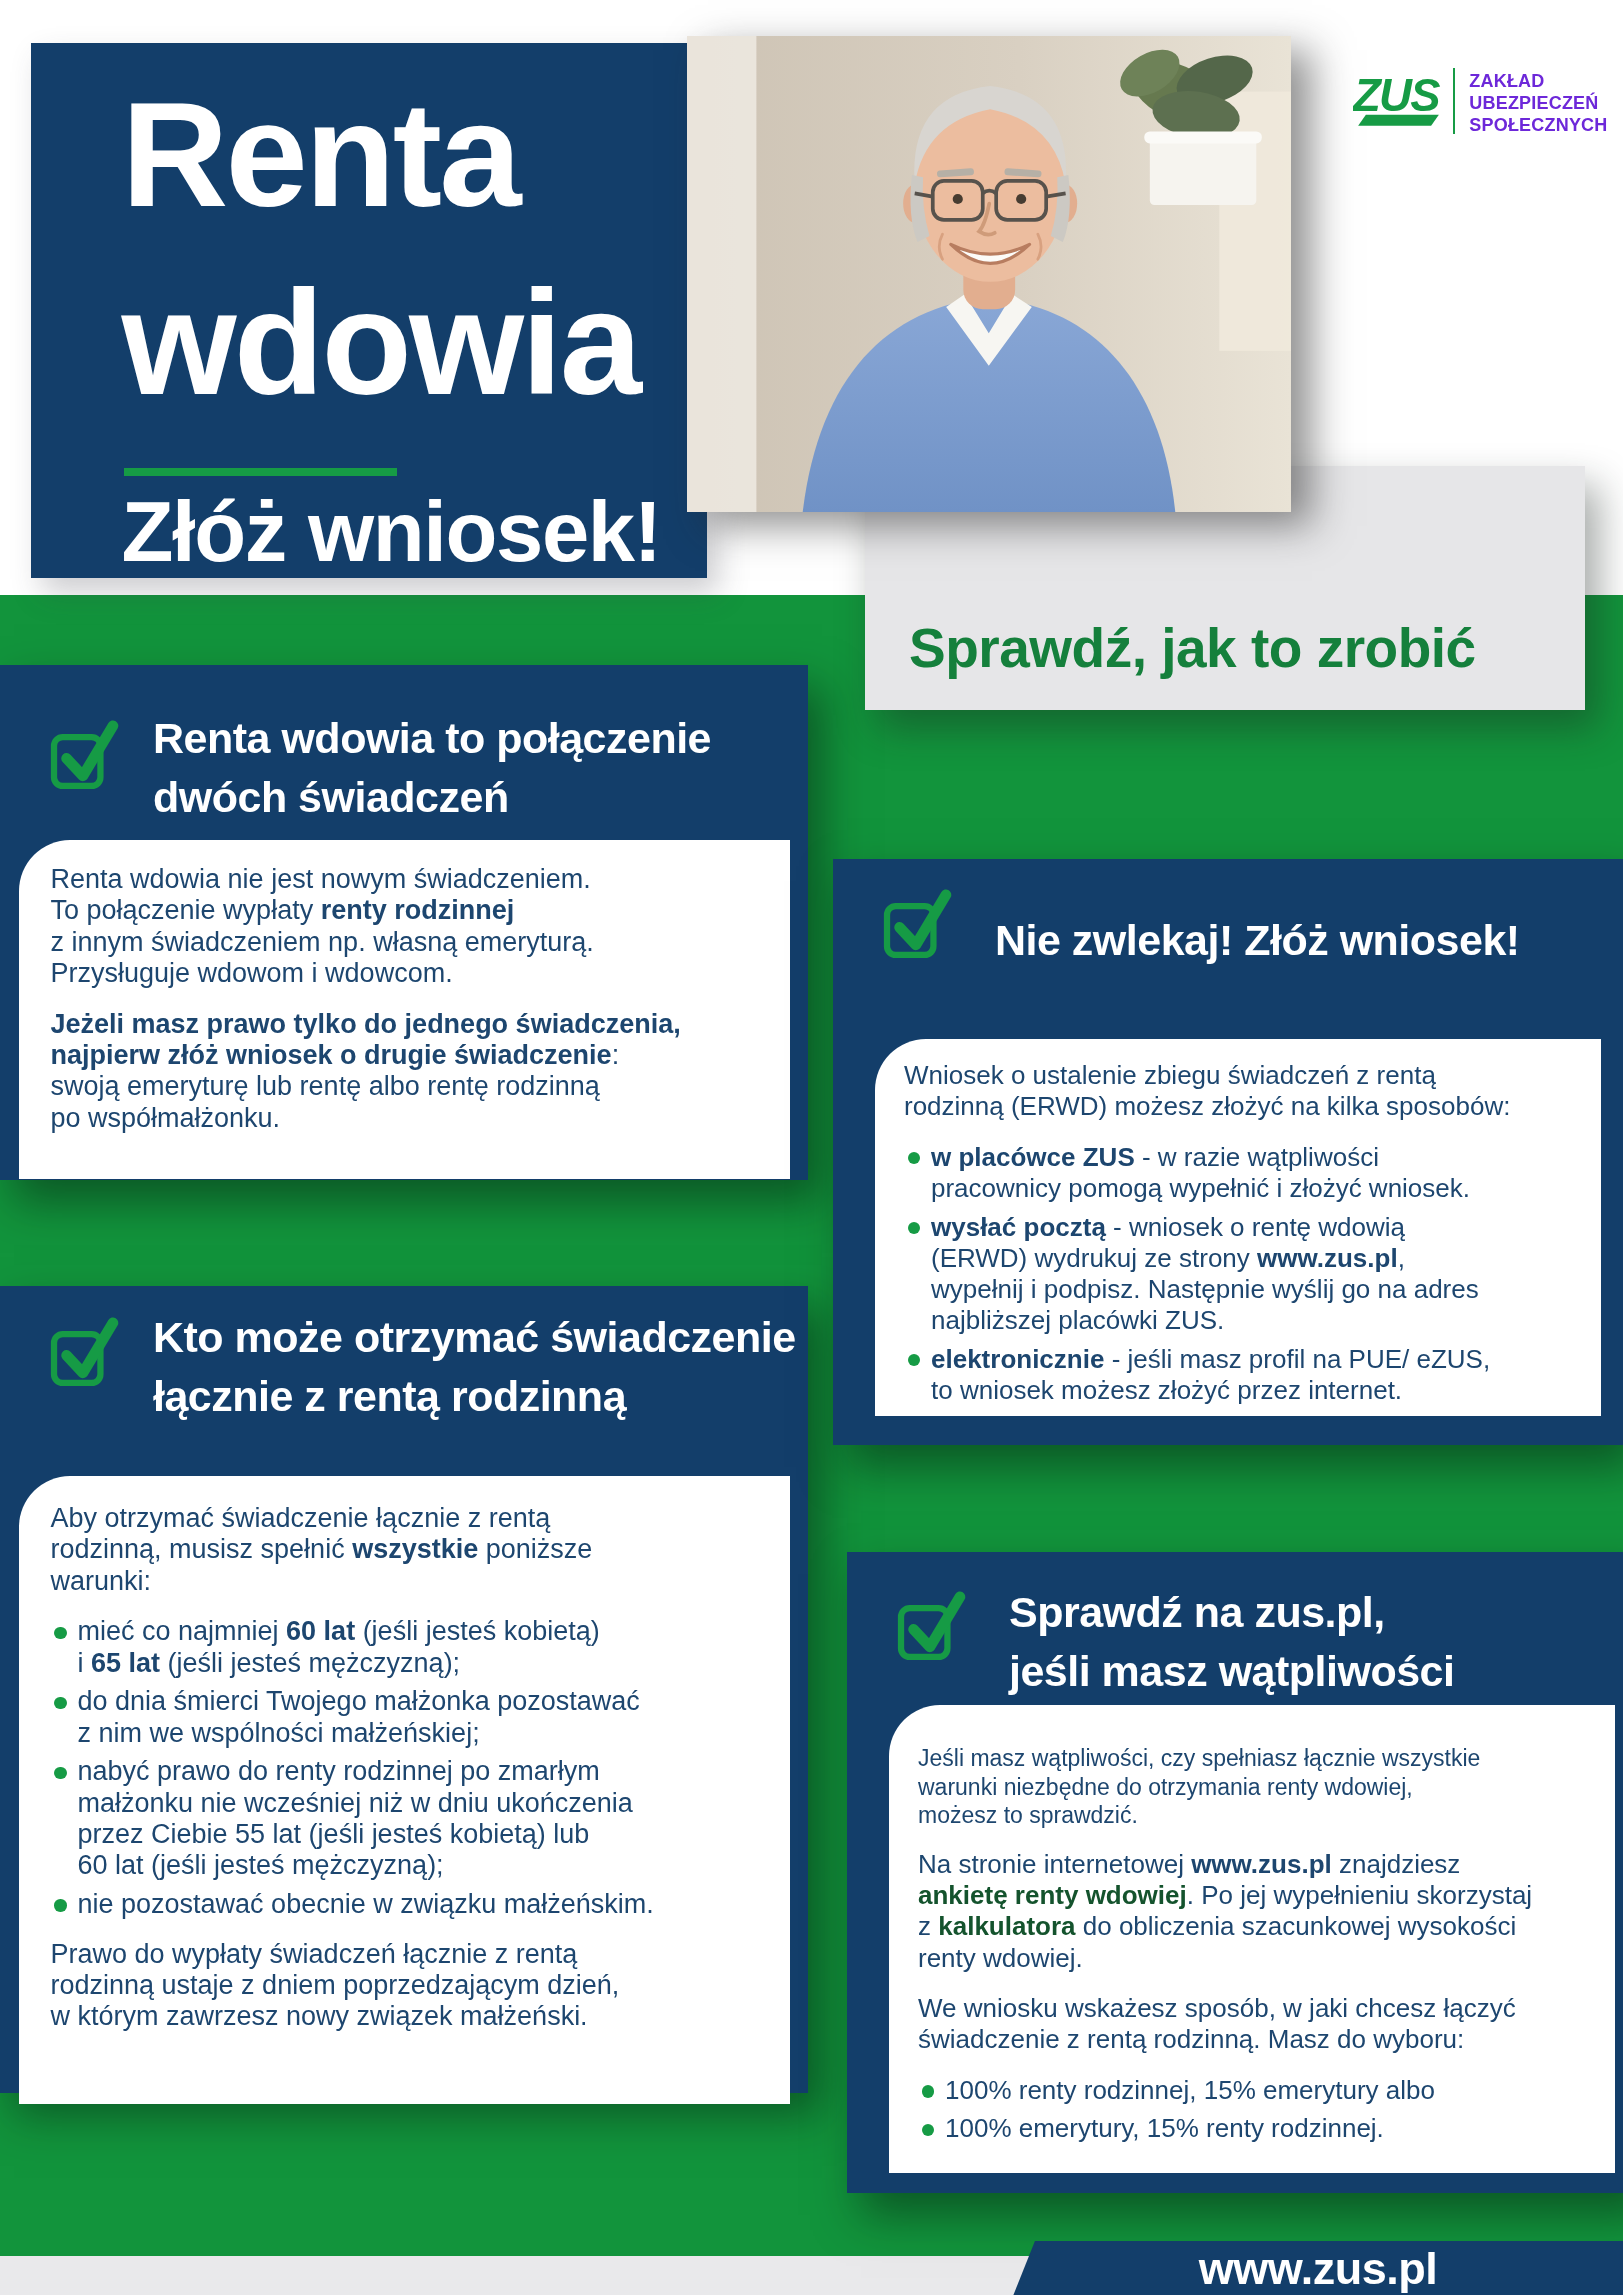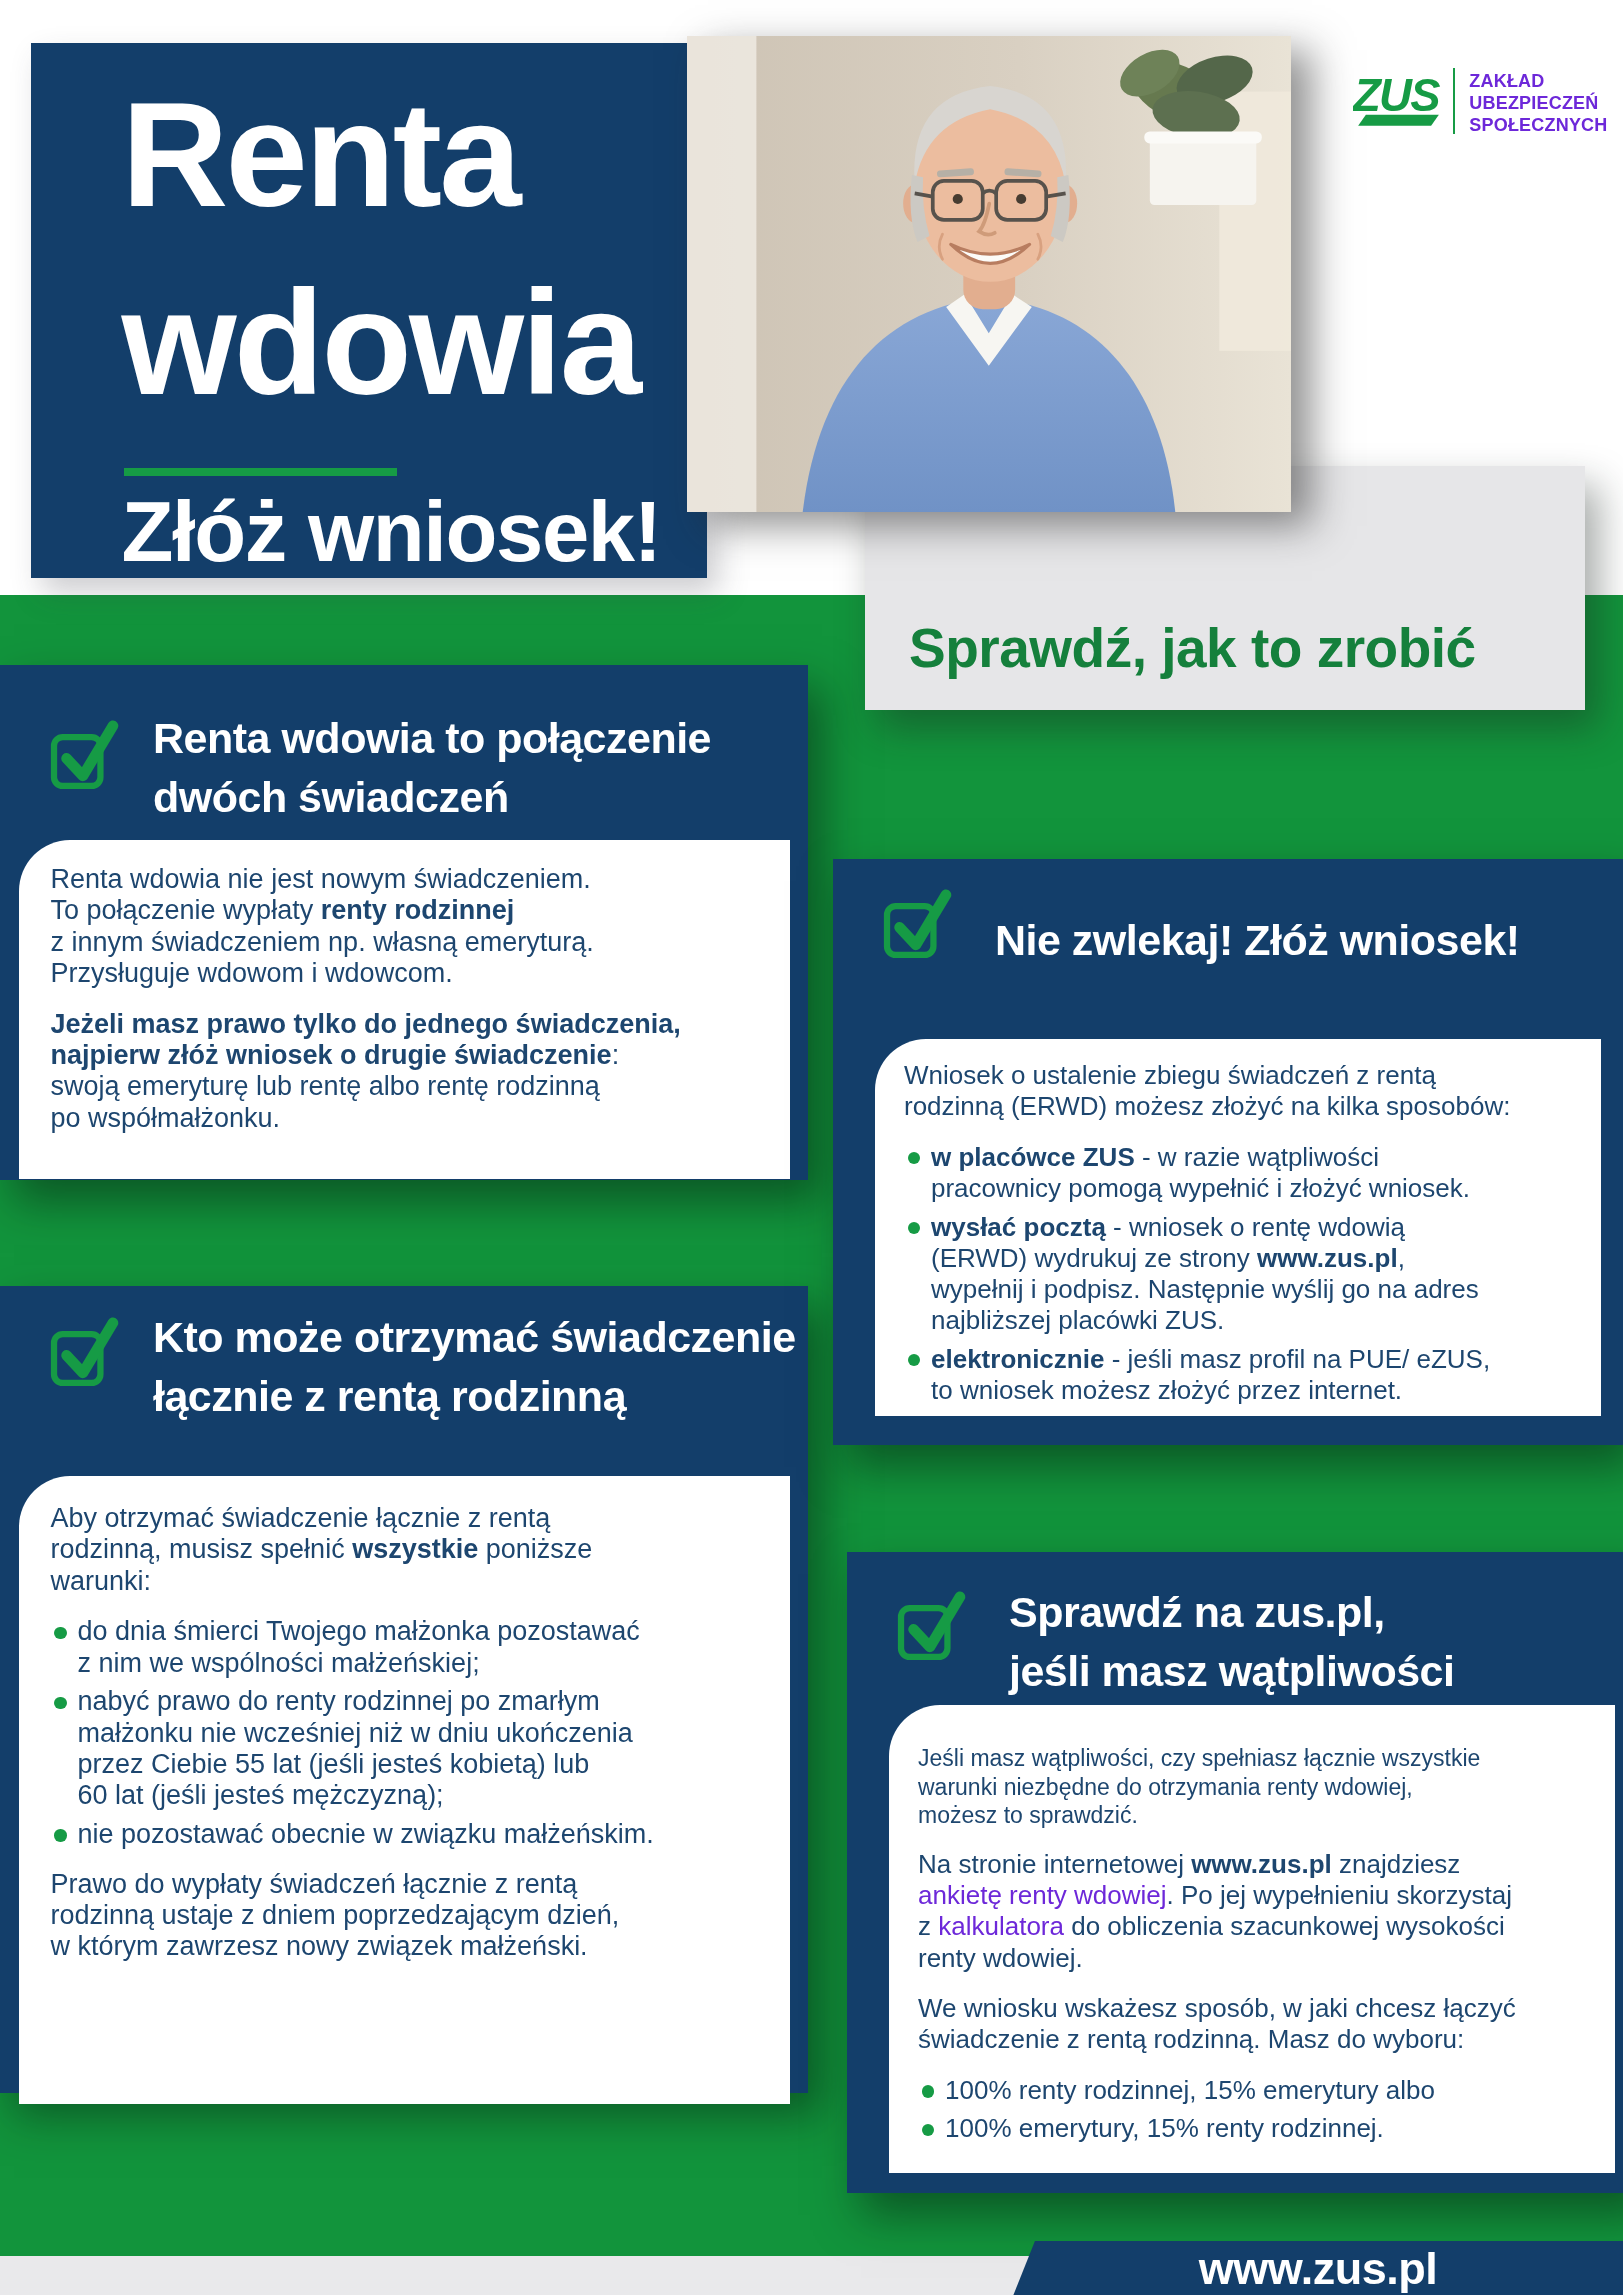--- a/index.html
+++ b/index.html
@@ -90,21 +90,21 @@
   .box-r2 .card{left:42px;top:153px;width:726px;height:468px;padding:39px 29px;}
   .card{box-sizing:border-box;}
 
   .card p{margin:0 0 19.4px 0;white-space:pre-line;}
   .card p:last-child{margin-bottom:0;}
   .box-l1 .card p,.box-l2 .card p{font-size:27px;line-height:1.16;}
   .box-r1 .card p,.box-r2 .card p{font-size:26px;line-height:1.2;}
   p.condensed{font-size:23px !important;line-height:1.24 !important;}
 
   .b{font-weight:700;}
-  .g{color:#6d28d9;font-weight:400;}
+  .g{color:#14532d;font-weight:700;}
 
   ul.bullets{list-style:none;margin:0 0 18.5px 0;padding:0;}
   ul.bullets:last-child{margin-bottom:0;}
   ul.bullets li{
     position:relative;padding-left:27px;margin-bottom:7.4px;
     white-space:pre-line;
   }
   .box-l1 ul.bullets li,.box-l2 ul.bullets li{font-size:27px;line-height:1.16;}
   .box-r1 ul.bullets li,.box-r2 ul.bullets li{font-size:26px;line-height:1.2;}
   ul.bullets li::before{
@@ -229,20 +229,22 @@
       <path d="M28 58 L54 86 L102 6" fill="none" stroke="#169B45" stroke-width="17" stroke-linecap="round" stroke-linejoin="round"></path>
     </svg>
   </div>
   <h2 class="sec-head">Kto może otrzymać świadczenie
 łącznie z rentą rodzinną</h2>
   <div class="card">
     <p class="rich"><span>Aby otrzymać świadczenie łącznie z rentą
 rodzinną, musisz spełnić </span><span class="b">wszystkie</span><span> poniższe
 warunki:</span></p>
     <ul class="bullets">
+      <li><span>mieć co najmniej </span><span class="b">60 lat</span><span> (jeśli jesteś kobietą)
+i </span><span class="b">65 lat</span><span> (jeśli jesteś mężczyzną);</span></li>
       <li><span>do dnia śmierci Twojego małżonka pozostawać
 z nim we wspólności małżeńskiej;</span></li>
       <li><span>nabyć prawo do renty rodzinnej po zmarłym
 małżonku nie wcześniej niż w dniu ukończenia
 przez Ciebie 55 lat (jeśli jesteś kobietą) lub
 60 lat (jeśli jesteś mężczyzną);</span></li>
       <li><span>nie pozostawać obecnie w związku małżeńskim.</span></li>
     </ul>
     <p class="rich"><span>Prawo do wypłaty świadczeń łącznie z rentą
 rodzinną ustaje z dniem poprzedzającym dzień,

